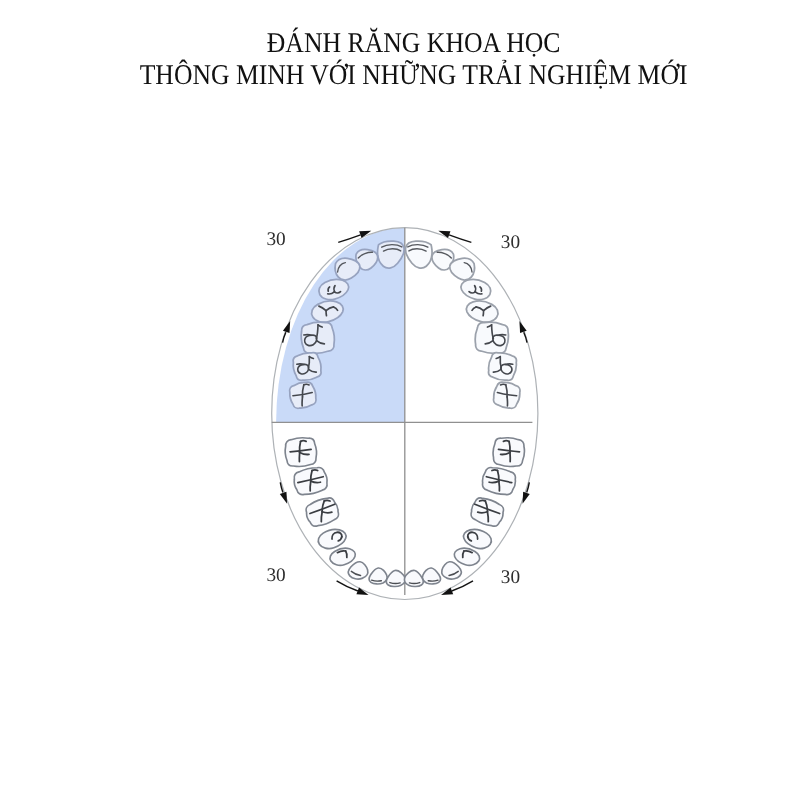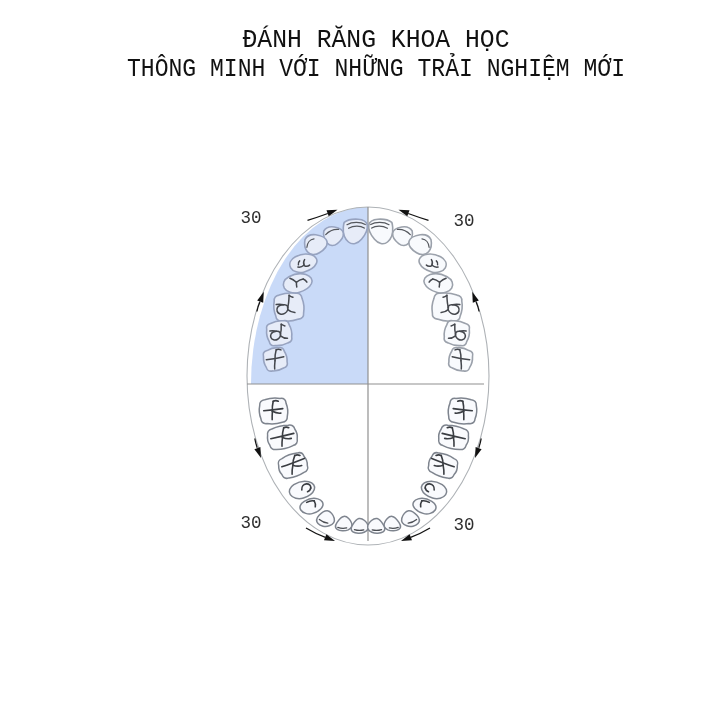--- a/index.html
+++ b/index.html
@@ -1,16 +1,16 @@
 <!DOCTYPE html>
 <html><head>
 <meta charset="utf-8">
 <style>
 html,body{margin:0;padding:0;background:#ffffff;}
-#page{width:720px;height:720px;position:relative;font-family:Liberation Mono, monospace;}
+#page{width:720px;height:720px;position:relative;font-family:Liberation Serif, serif;}
 .tw .o{stroke:#9ba1ab;stroke-width:1.6;fill:#f8fafd;}
 .tb .o{stroke:#97a3c0;stroke-width:1.6;fill:#e7ecf8;}
 .fiss{stroke:#44474d;stroke-width:1.5;fill:none;stroke-linecap:round;stroke-linejoin:round;}
 .inc{stroke:#55585e;stroke-width:1.25;fill:none;stroke-linecap:round;}
 .tl .o{stroke:#7e848e;stroke-width:1.5;fill:#f9fafd;}
 .tl .fiss{stroke:#3a3d42;stroke-width:1.6;}
 .tl .inc{stroke:#4b4e53;stroke-width:1.3;}
 .arr{stroke:#141414;stroke-width:1.3;fill:none;}
 .ah{fill:#111;stroke:none;}
 </style>

